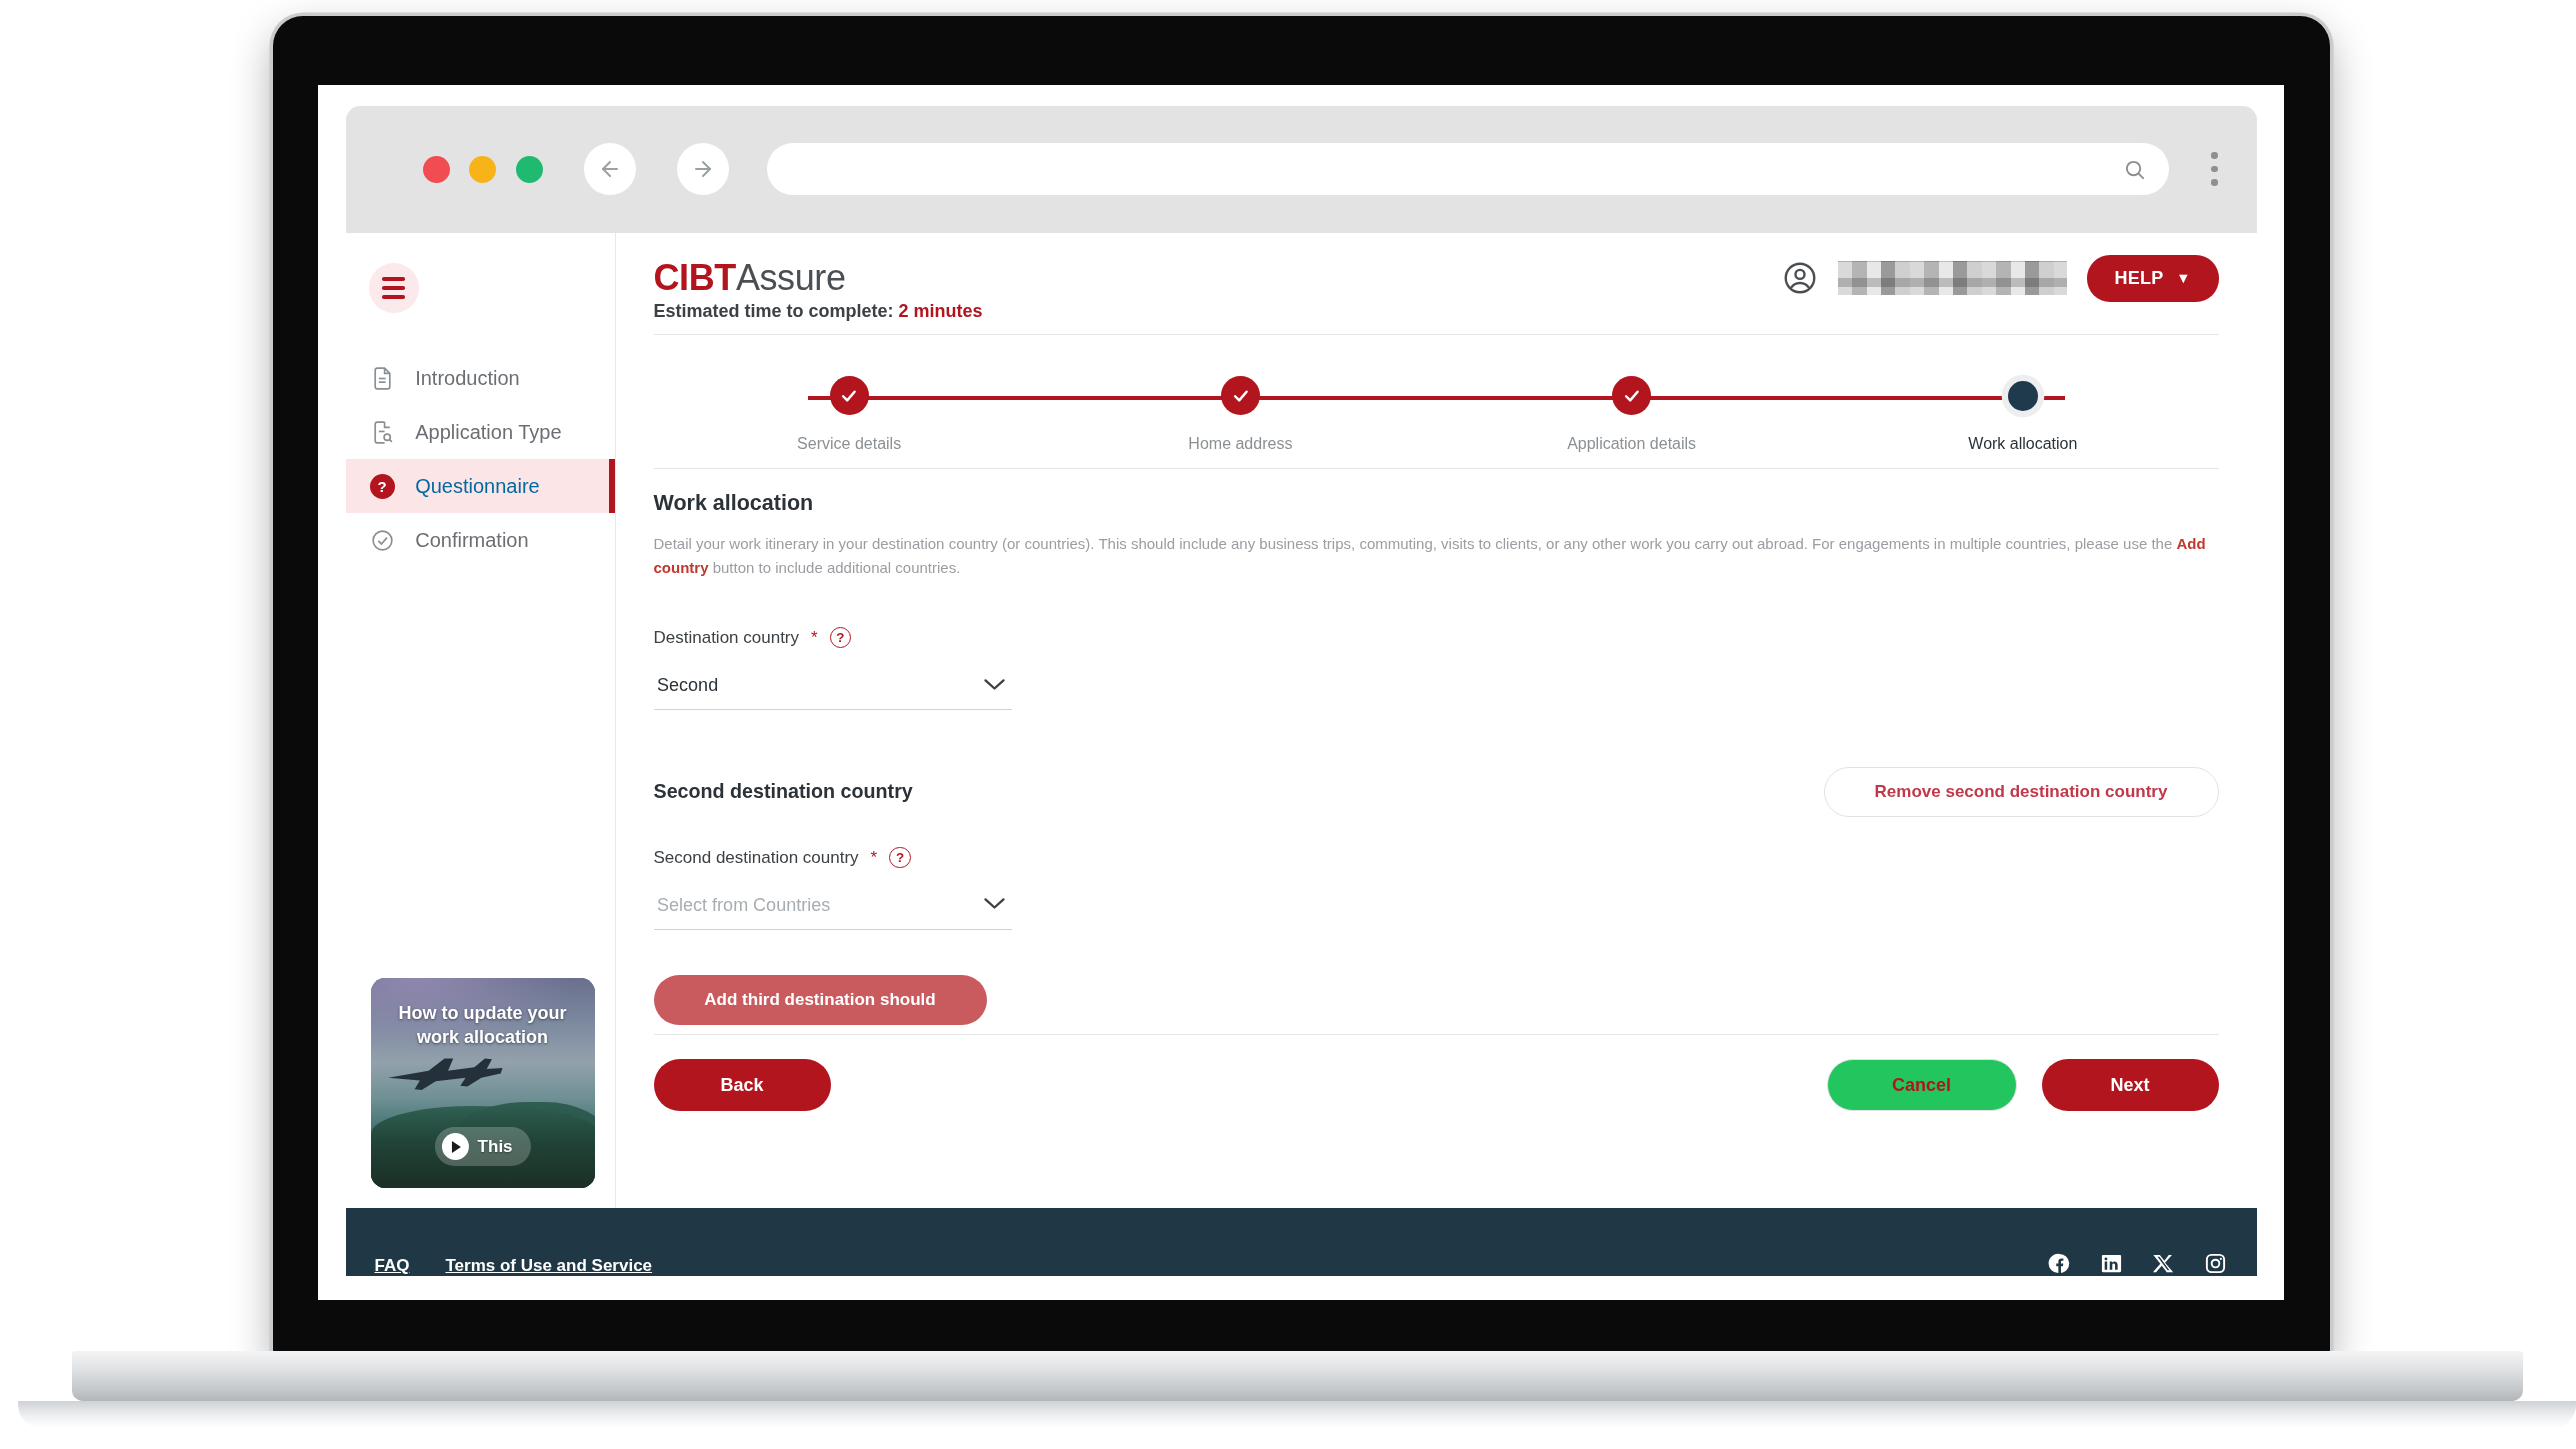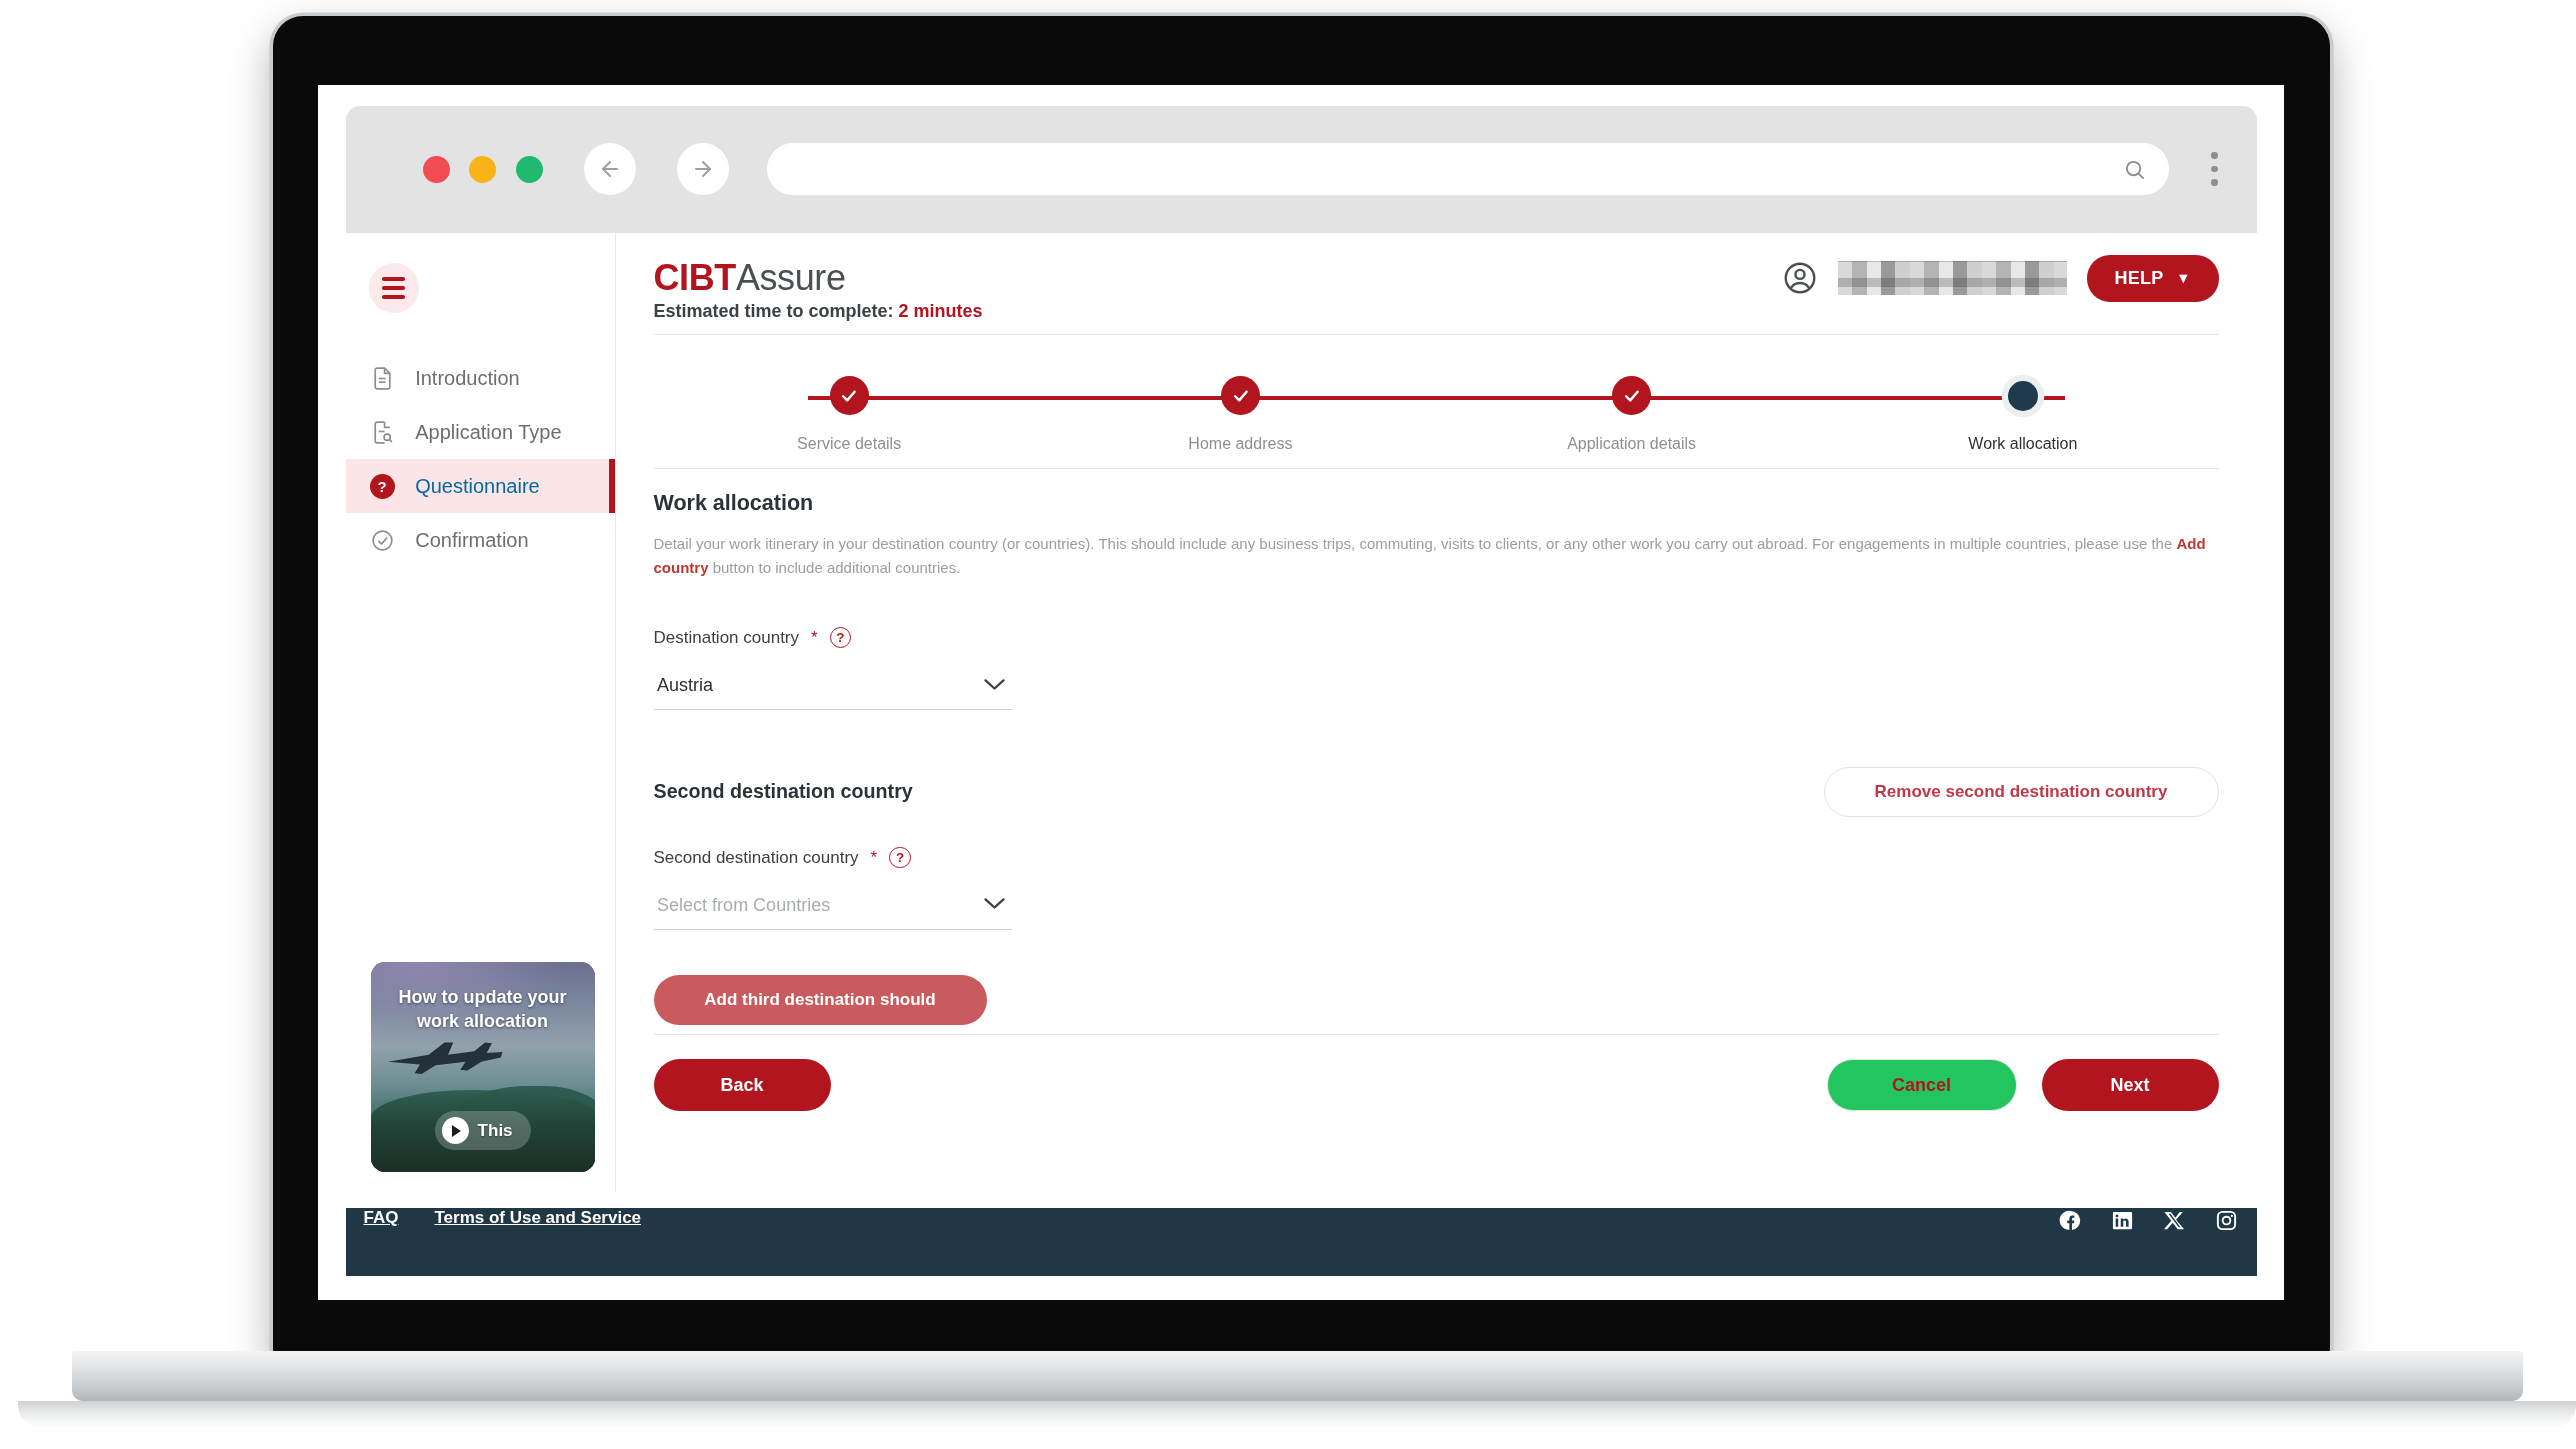--- a/index.html
+++ b/index.html
@@ -309,23 +309,23 @@
     font-size: 18px; font-weight:bold;
   }
   .btn-back { width: 177px; background:#b3151f; color:#fff; }
   .btn-cancel { width: 190px; background:#22c55e; color:#b3151f; border:0.9px solid #e0e2e4; margin-left:auto; }
   .btn-next { width: 177px; background:#b3151f; color:#fff; margin-left: 25px; }
 
   
   .footer {
     background:#203845;
     height: 68px;
-    display:flex; align-items:flex-start;
-    padding: 0 18px;
-    margin: 16px 0 0 0;
+    display:flex; align-items:flex-end;
+    padding: 0 29px;
+    margin: 0 0 0 0;
   }
   .footer-links { display:flex; align-items:center; gap: 36px; }
   .footer-links a { color:#fff; font-size: 17px; font-weight:bold; text-decoration: underline; }
   .footer-social { margin-left:auto; display:flex; align-items:center; gap: 27px; color:#fff; }
   .footer-social .s-ico { width: 25px; height: 25px; display:flex; align-items:center; justify-content:center; }
   .footer-social svg { width: 23px; height: 23px; fill: #ffffff; }
 </style>
 </head>
 <body>
 
@@ -526,21 +526,21 @@
               <span>Detail your work itinerary in your destination country (or countries). This should include any business trips, commuting, visits to clients, or any other work you carry out abroad. For engagements in multiple countries, please use the </span><span class="lnk">Add country</span><span> button to include additional countries.</span>
             </div>
 
             <div class="field">
               <div class="field-label">
                 <span>Destination country</span>
                   <span class="req">*</span>
                 <span class="help-dot">?</span>
               </div>
               <div class="select">
-                <span>Austria</span>
+                <span>Second</span>
                 <span class="caret">
                   <svg viewBox="0 0 30 20" fill="none" stroke="#3c4145" stroke-width="2.6" stroke-linecap="round" stroke-linejoin="round">
                       <polyline points="5 6 15 15 25 6"></polyline>
                     </svg>
                 </span>
               </div>
             </div>
 
             <div class="sub-head-row">
               <div class="sub-head">Second destination country</div>

